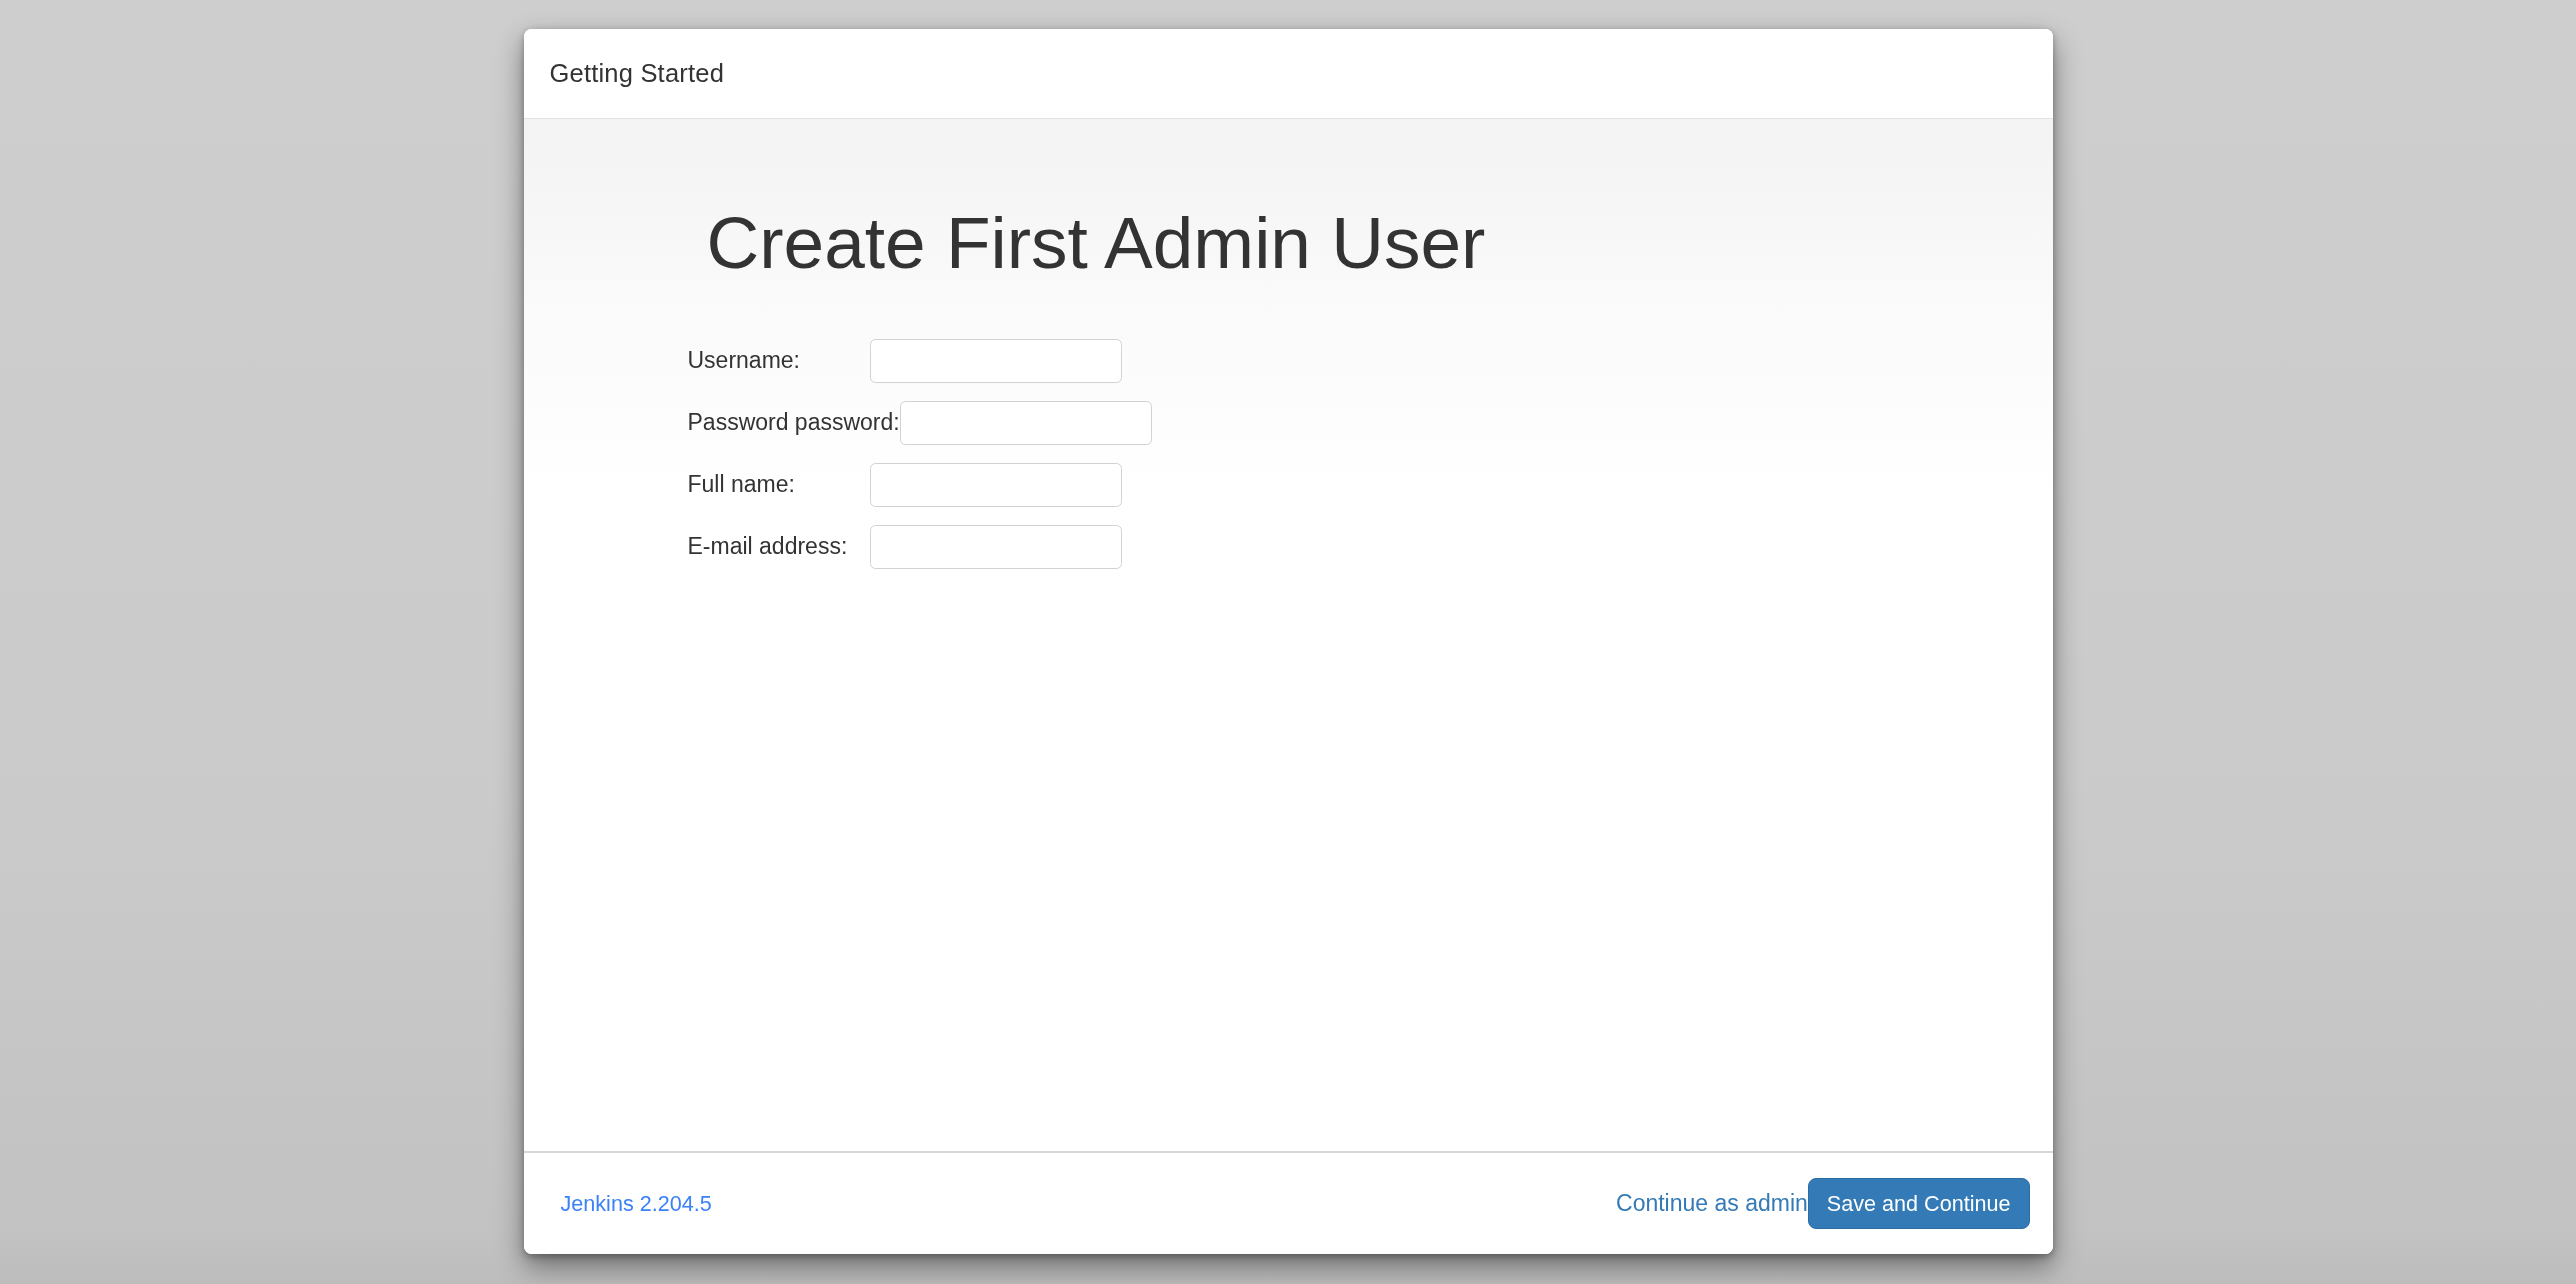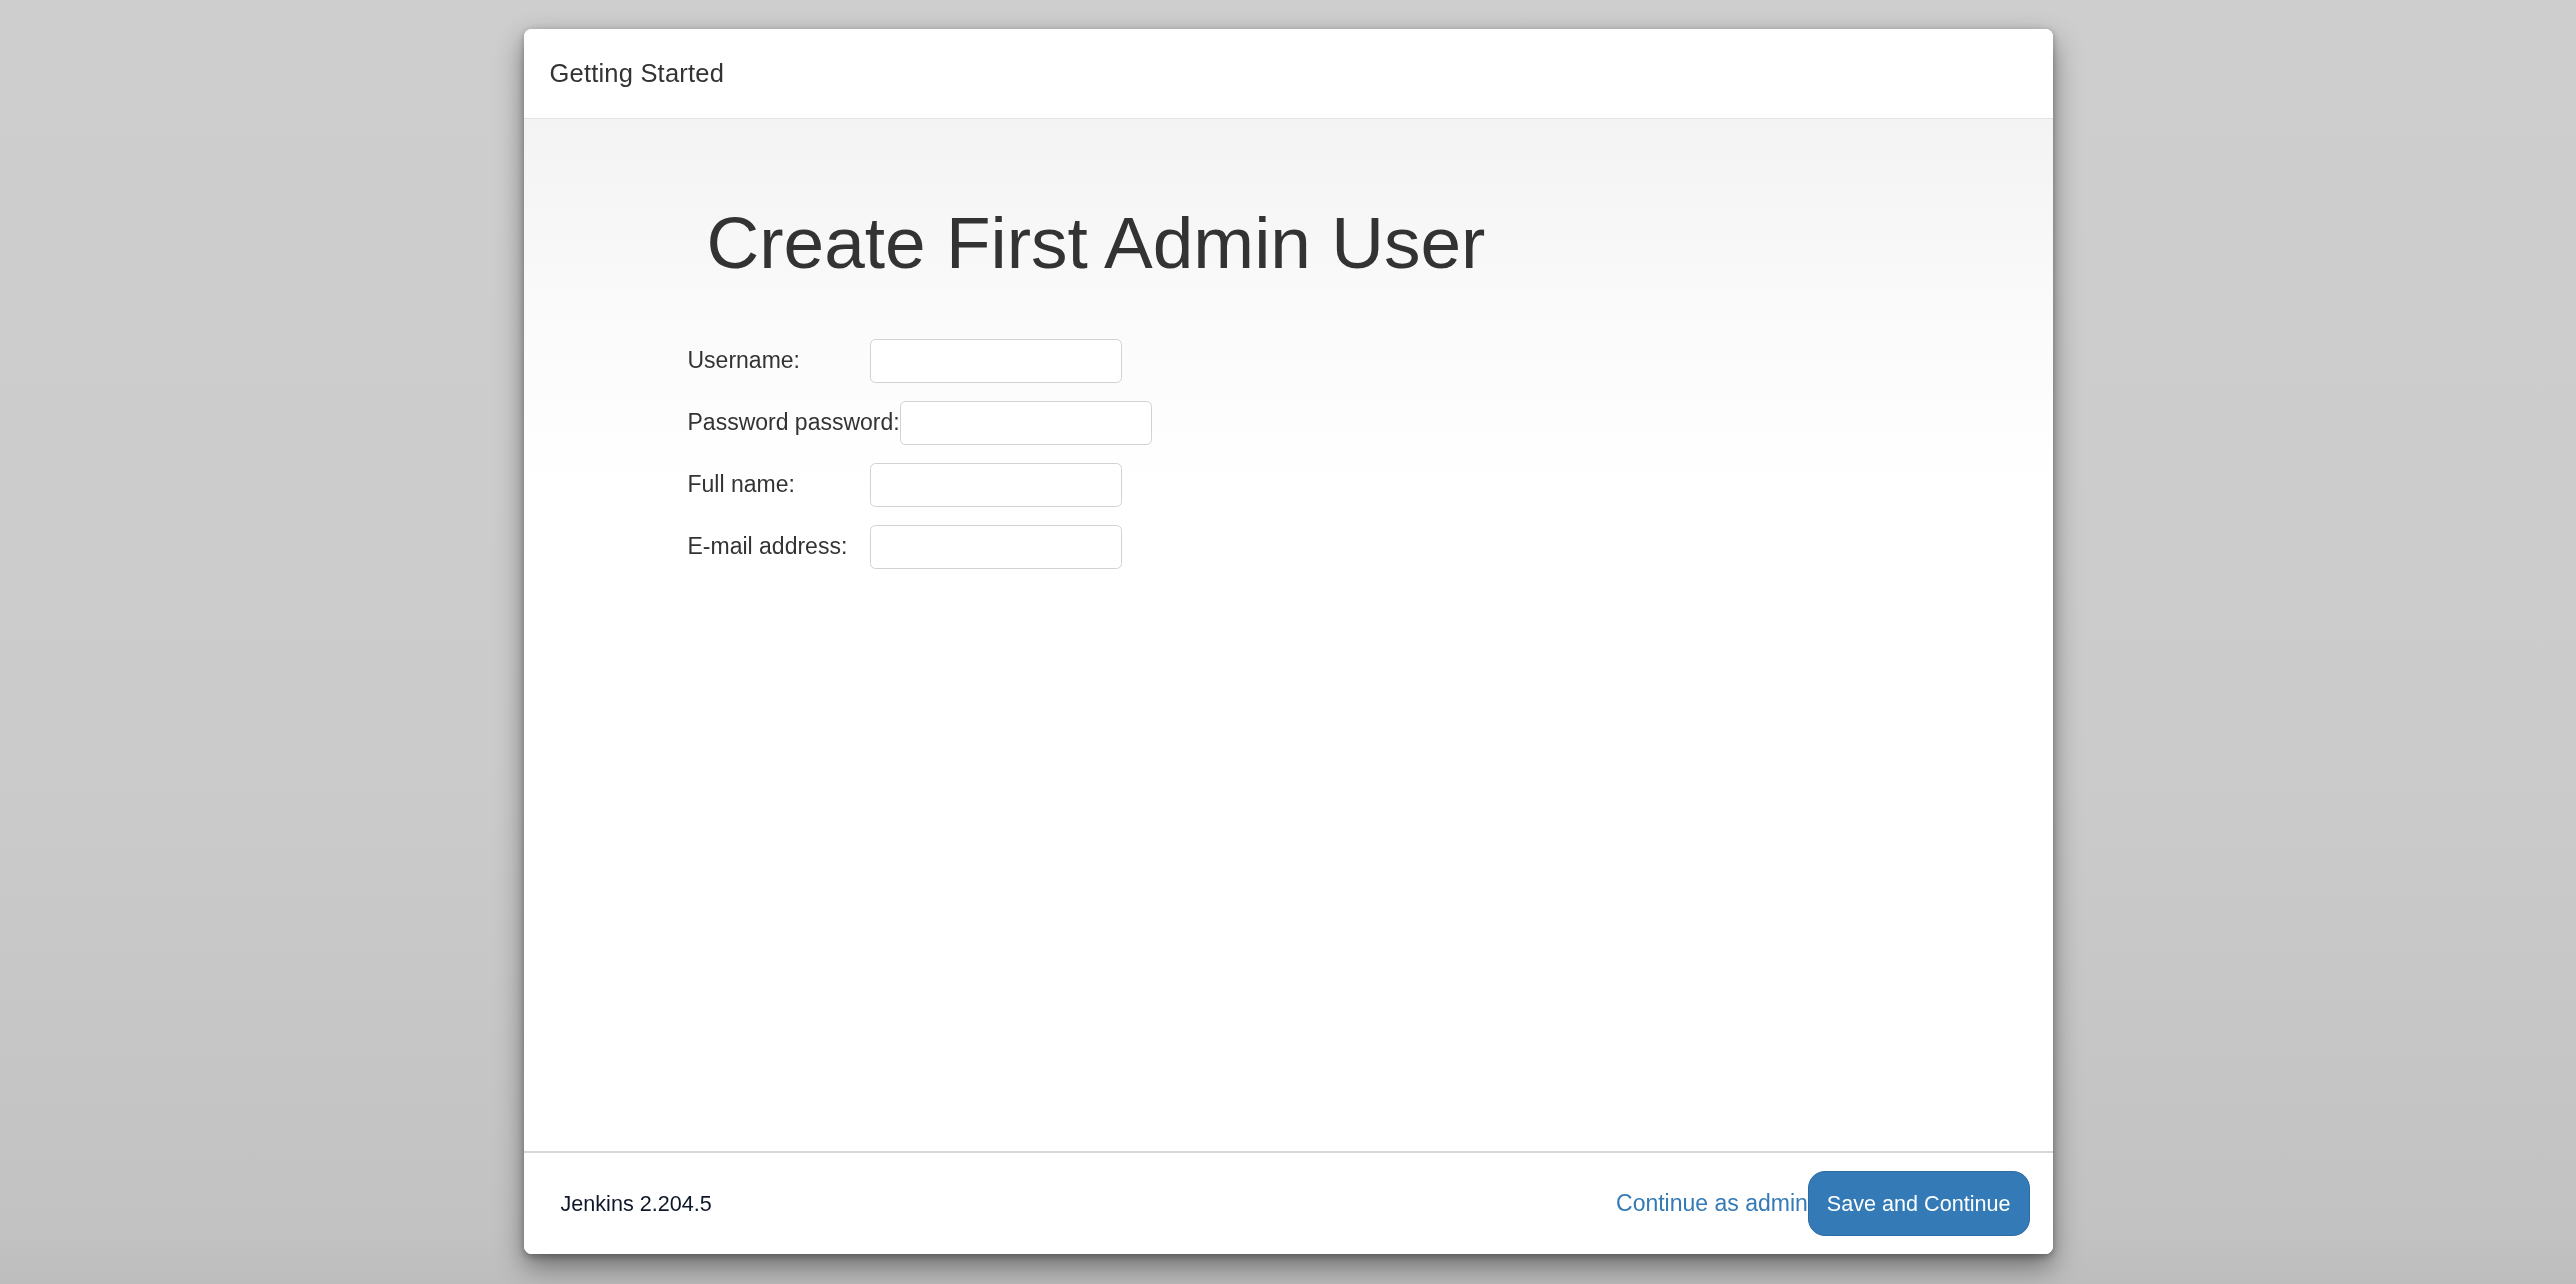--- a/index.html
+++ b/index.html
@@ -84,39 +84,39 @@
     flex: 0 0 103px;
     border-top: 2.3px solid #d8d8d8;
     background: #ffffff;
     border-radius: 0 0 7.7px 7.7px;
     display: flex;
     align-items: center;
     padding: 0 23px 0 37px;
   }
   .footer-version {
     font-size: 21.6px;
-    color: #0f172a;
+    color: #3b82f6;
   }
   .footer-spacer { flex: 1 1 auto; }
   .footer-link {
     font-size: 23px;
     color: var(--accent, #337ab7);
     text-decoration: none;
     cursor: pointer;
     white-space: nowrap;
   }
   .btn-primary {
     background: var(--accent, #337ab7);
     border: 0.8px solid var(--accent-border, #2e6da4);
     color: #ffffff;
     font-family: inherit;
     font-size: 21.6px;
-    height: 65px;
+    height: 51px;
     padding: 0 18px;
-    border-radius: 17px;
+    border-radius: 8px;
     cursor: pointer;
     white-space: nowrap;
   }
 </style>
 </head>
 <body>
 
 <div class="dialog">
 
   <div class="dialog-header">

